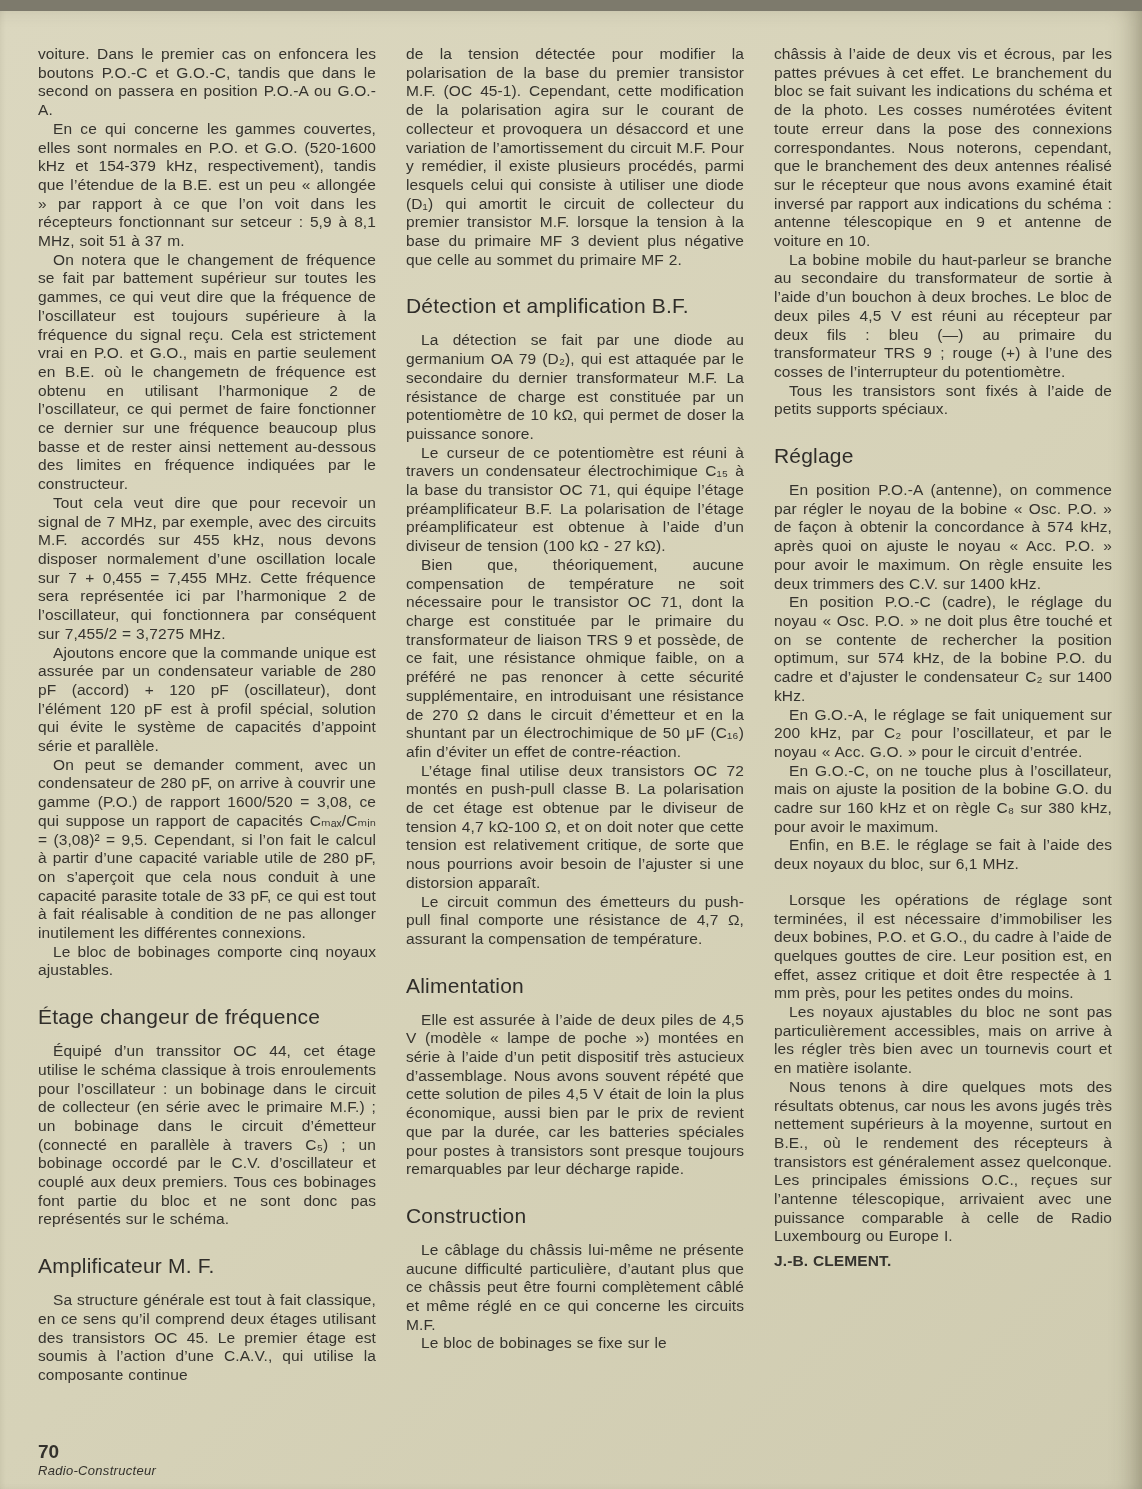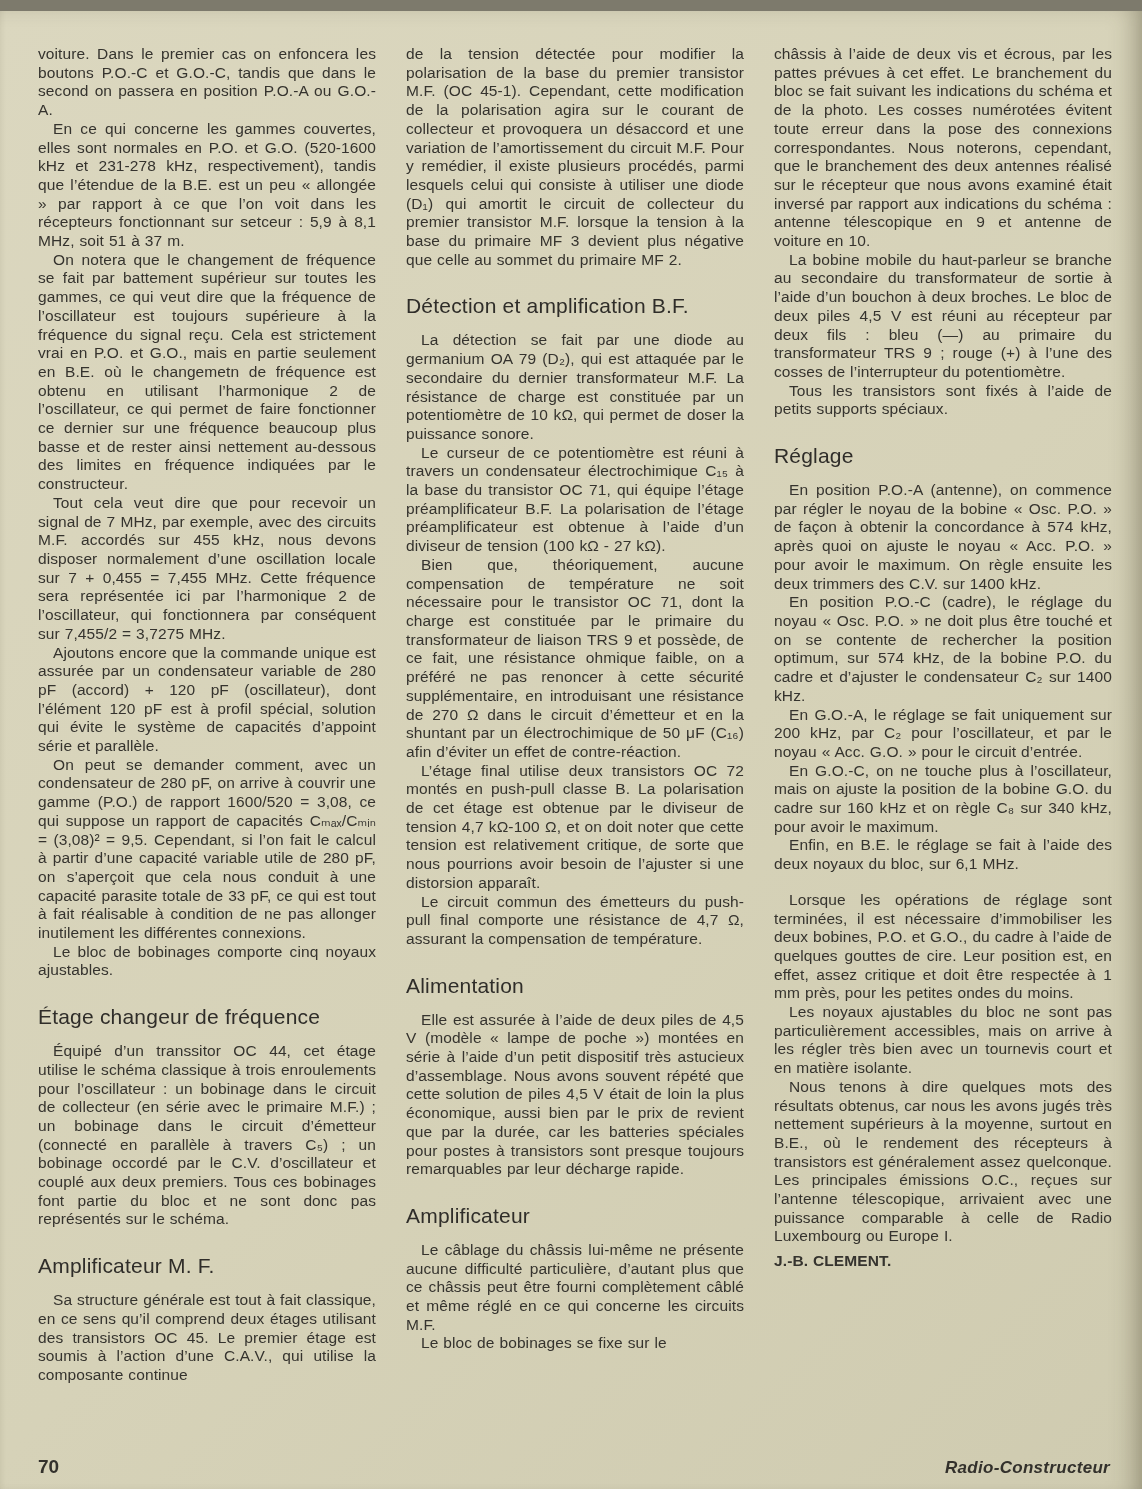--- a/index.html
+++ b/index.html
@@ -46,66 +46,66 @@
   .col p.signature {
     text-align:left;
     font-weight:bold;
     text-indent:0;
     margin-top:6px;
     padding-right:4px;
   }
   .footer {
     position:absolute;
     left:38px; right:32px; bottom:22px;
-    display:flex; justify-content:space-between; align-items:baseline;
+    display:flex; justify-content:space-between; align-items:baseline;flex-direction:column;
   }
   .pagenum  { font-size:19px; font-weight:bold; color:#33312c; }
-  .magname  { font-size:17px; font-style:italic; font-weight:bold; color:#33312c; letter-spacing:0.3px; }
+  .magname  { font-size:13px; font-style:italic; font-weight:normal; color:#33312c; letter-spacing:0.3px; }
 </style>
 </head>
 <body>
 
 <div class="page" style="color: rgb(53, 51, 46);">
   <div class="columns">
       <div class="col">
         <p class="noindent">voiture. Dans le premier cas on enfoncera les boutons P.O.-C et G.O.-C, tandis que dans le second on passera en position P.O.-A ou G.O.-A.</p>
-        <p>En ce qui concerne les gammes couvertes, elles sont normales en P.O. et G.O. (520-1600 kHz et 231-278 kHz, respectivement), tandis que l’étendue de la B.E. est un peu « allongée » par rapport à ce que l’on voit dans les récepteurs fonctionnant sur setceur : 5,9 à 8,1 MHz, soit 51 à 37 m.</p>
+        <p>En ce qui concerne les gammes couvertes, elles sont normales en P.O. et G.O. (520-1600 kHz et 154-379 kHz, respectivement), tandis que l’étendue de la B.E. est un peu « allongée » par rapport à ce que l’on voit dans les récepteurs fonctionnant sur setceur : 5,9 à 8,1 MHz, soit 51 à 37 m.</p>
         <p>On notera que le changement de fréquence se fait par battement supérieur sur toutes les gammes, ce qui veut dire que la fréquence de l’oscillateur est toujours supérieure à la fréquence du signal reçu. Cela est strictement vrai en P.O. et G.O., mais en partie seulement en B.E. où le changemetn de fréquence est obtenu en utilisant l’harmonique 2 de l’oscillateur, ce qui permet de faire fonctionner ce dernier sur une fréquence beaucoup plus basse et de rester ainsi nettement au-dessous des limites en fréquence indiquées par le constructeur.</p>
         <p>Tout cela veut dire que pour recevoir un signal de 7 MHz, par exemple, avec des circuits M.F. accordés sur 455 kHz, nous devons disposer normalement d’une oscillation locale sur 7 + 0,455 = 7,455 MHz. Cette fréquence sera représentée ici par l’harmonique 2 de l’oscillateur, qui fonctionnera par conséquent sur 7,455/2 = 3,7275 MHz.</p>
         <p>Ajoutons encore que la commande unique est assurée par un condensateur variable de 280 pF (accord) + 120 pF (oscillateur), dont l’élément 120 pF est à profil spécial, solution qui évite le système de capacités d’appoint série et parallèle.</p>
         <p>On peut se demander comment, avec un condensateur de 280 pF, on arrive à couvrir une gamme (P.O.) de rapport 1600/520 = 3,08, ce qui suppose un rapport de capacités Cₘₐₓ/Cₘᵢₙ = (3,08)² = 9,5. Cependant, si l’on fait le calcul à partir d’une capacité variable utile de 280 pF, on s’aperçoit que cela nous conduit à une capacité parasite totale de 33 pF, ce qui est tout à fait réalisable à condition de ne pas allonger inutilement les différentes connexions.</p>
         <p>Le bloc de bobinages comporte cinq noyaux ajustables.</p>
         <h2>Étage changeur de fréquence</h2>
         <p>Équipé d’un transsitor OC 44, cet étage utilise le schéma classique à trois enroulements pour l’oscillateur : un bobinage dans le circuit de collecteur (en série avec le primaire M.F.) ; un bobinage dans le circuit d’émetteur (connecté en parallèle à travers C₅) ; un bobinage occordé par le C.V. d’oscillateur et couplé aux deux premiers. Tous ces bobinages font partie du bloc et ne sont donc pas représentés sur le schéma.</p>
         <h2>Amplificateur M. F.</h2>
         <p>Sa structure générale est tout à fait classique, en ce sens qu’il comprend deux étages utilisant des transistors OC 45. Le premier étage est soumis à l’action d’une C.A.V., qui utilise la composante continue</p>
       </div>
       <div class="col">
         <p class="noindent">de la tension détectée pour modifier la polarisation de la base du premier transistor M.F. (OC 45-1). Cependant, cette modification de la polarisation agira sur le courant de collecteur et provoquera un désaccord et une variation de l’amortissement du circuit M.F. Pour y remédier, il existe plusieurs procédés, parmi lesquels celui qui consiste à utiliser une diode (D₁) qui amortit le circuit de collecteur du premier transistor M.F. lorsque la tension à la base du primaire MF 3 devient plus négative que celle au sommet du primaire MF 2.</p>
         <h2>Détection et amplification B.F.</h2>
         <p>La détection se fait par une diode au germanium OA 79 (D₂), qui est attaquée par le secondaire du dernier transformateur M.F. La résistance de charge est constituée par un potentiomètre de 10 kΩ, qui permet de doser la puissance sonore.</p>
         <p>Le curseur de ce potentiomètre est réuni à travers un condensateur électrochimique C₁₅ à la base du transistor OC 71, qui équipe l’étage préamplificateur B.F. La polarisation de l’étage préamplificateur est obtenue à l’aide d’un diviseur de tension (100 kΩ - 27 kΩ).</p>
         <p>Bien que, théoriquement, aucune compensation de température ne soit nécessaire pour le transistor OC 71, dont la charge est constituée par le primaire du transformateur de liaison TRS 9 et possède, de ce fait, une résistance ohmique faible, on a préféré ne pas renoncer à cette sécurité supplémentaire, en introduisant une résistance de 270 Ω dans le circuit d’émetteur et en la shuntant par un électrochimique de 50 μF (C₁₆) afin d’éviter un effet de contre-réaction.</p>
         <p>L’étage final utilise deux transistors OC 72 montés en push-pull classe B. La polarisation de cet étage est obtenue par le diviseur de tension 4,7 kΩ-100 Ω, et on doit noter que cette tension est relativement critique, de sorte que nous pourrions avoir besoin de l’ajuster si une distorsion apparaît.</p>
         <p>Le circuit commun des émetteurs du push-pull final comporte une résistance de 4,7 Ω, assurant la compensation de température.</p>
         <h2>Alimentation</h2>
         <p>Elle est assurée à l’aide de deux piles de 4,5 V (modèle « lampe de poche ») montées en série à l’aide d’un petit dispositif très astucieux d’assemblage. Nous avons souvent répété que cette solution de piles 4,5 V était de loin la plus économique, aussi bien par le prix de revient que par la durée, car les batteries spéciales pour postes à transistors sont presque toujours remarquables par leur décharge rapide.</p>
-        <h2>Amplificateur</h2>
+        <h2>Construction</h2>
         <p>Le câblage du châssis lui-même ne présente aucune difficulté particulière, d’autant plus que ce châssis peut être fourni complètement câblé et même réglé en ce qui concerne les circuits M.F.</p>
         <p>Le bloc de bobinages se fixe sur le</p>
       </div>
       <div class="col">
         <p class="noindent">châssis à l’aide de deux vis et écrous, par les pattes prévues à cet effet. Le branchement du bloc se fait suivant les indications du schéma et de la photo. Les cosses numérotées évitent toute erreur dans la pose des connexions correspondantes. Nous noterons, cependant, que le branchement des deux antennes réalisé sur le récepteur que nous avons examiné était inversé par rapport aux indications du schéma : antenne télescopique en 9 et antenne de voiture en 10.</p>
         <p>La bobine mobile du haut-parleur se branche au secondaire du transformateur de sortie à l’aide d’un bouchon à deux broches. Le bloc de deux piles 4,5 V est réuni au récepteur par deux fils : bleu (—) au primaire du transformateur TRS 9 ; rouge (+) à l’une des cosses de l’interrupteur du potentiomètre.</p>
         <p>Tous les transistors sont fixés à l’aide de petits supports spéciaux.</p>
         <h2>Réglage</h2>
         <p>En position P.O.-A (antenne), on commence par régler le noyau de la bobine « Osc. P.O. » de façon à obtenir la concordance à 574 kHz, après quoi on ajuste le noyau « Acc. P.O. » pour avoir le maximum. On règle ensuite les deux trimmers des C.V. sur 1400 kHz.</p>
         <p>En position P.O.-C (cadre), le réglage du noyau « Osc. P.O. » ne doit plus être touché et on se contente de rechercher la position optimum, sur 574 kHz, de la bobine P.O. du cadre et d’ajuster le condensateur C₂ sur 1400 kHz.</p>
         <p>En G.O.-A, le réglage se fait uniquement sur 200 kHz, par C₂ pour l’oscillateur, et par le noyau « Acc. G.O. » pour le circuit d’entrée.</p>
-        <p>En G.O.-C, on ne touche plus à l’oscillateur, mais on ajuste la position de la bobine G.O. du cadre sur 160 kHz et on règle C₈ sur 340 kHz, pour avoir le maximum.</p>
+        <p>En G.O.-C, on ne touche plus à l’oscillateur, mais on ajuste la position de la bobine G.O. du cadre sur 160 kHz et on règle C₈ sur 380 kHz, pour avoir le maximum.</p>
         <p>Enfin, en B.E. le réglage se fait à l’aide des deux noyaux du bloc, sur 6,1 MHz.</p>
         <p class="gap">Lorsque les opérations de réglage sont terminées, il est nécessaire d’immobiliser les deux bobines, P.O. et G.O., du cadre à l’aide de quelques gouttes de cire. Leur position est, en effet, assez critique et doit être respectée à 1 mm près, pour les petites ondes du moins.</p>
         <p>Les noyaux ajustables du bloc ne sont pas particulièrement accessibles, mais on arrive à les régler très bien avec un tournevis court et en matière isolante.</p>
         <p>Nous tenons à dire quelques mots des résultats obtenus, car nous les avons jugés très nettement supérieurs à la moyenne, surtout en B.E., où le rendement des récepteurs à transistors est généralement assez quelconque. Les principales émissions O.C., reçues sur l’antenne télescopique, arrivaient avec une puissance comparable à celle de Radio Luxembourg ou Europe I.</p>
         <p class="signature">J.-B. CLEMENT.</p>
       </div>
     </div>
   <div class="footer">
     <span class="pagenum">70</span>
     <span class="magname">Radio-Constructeur</span>

